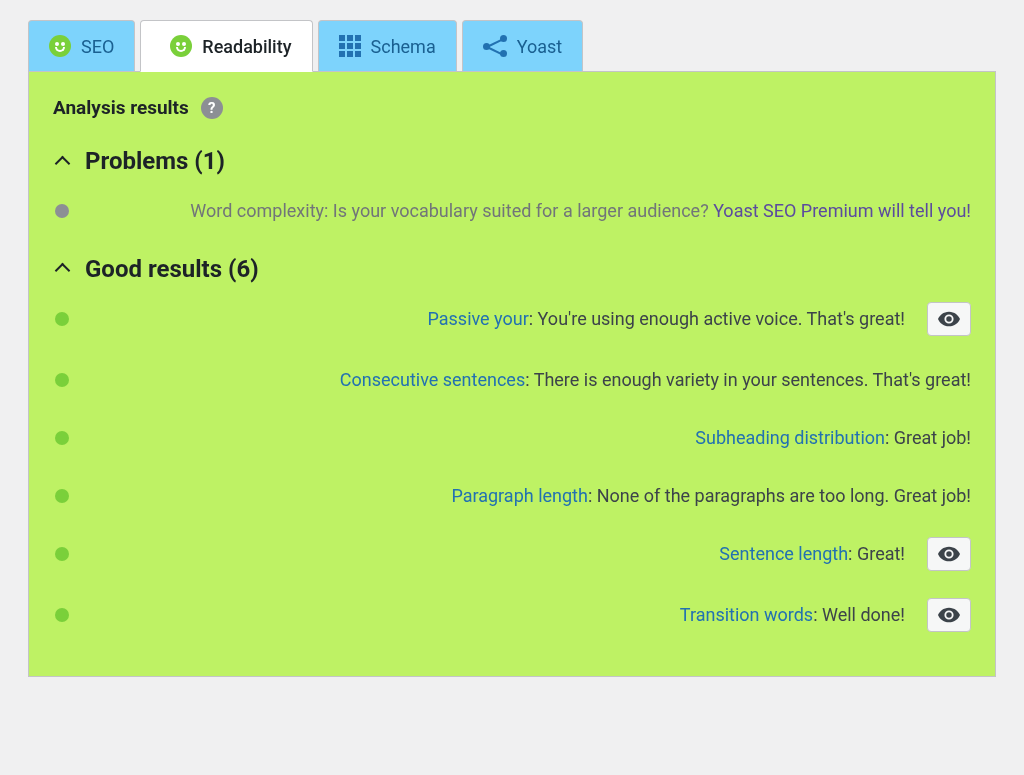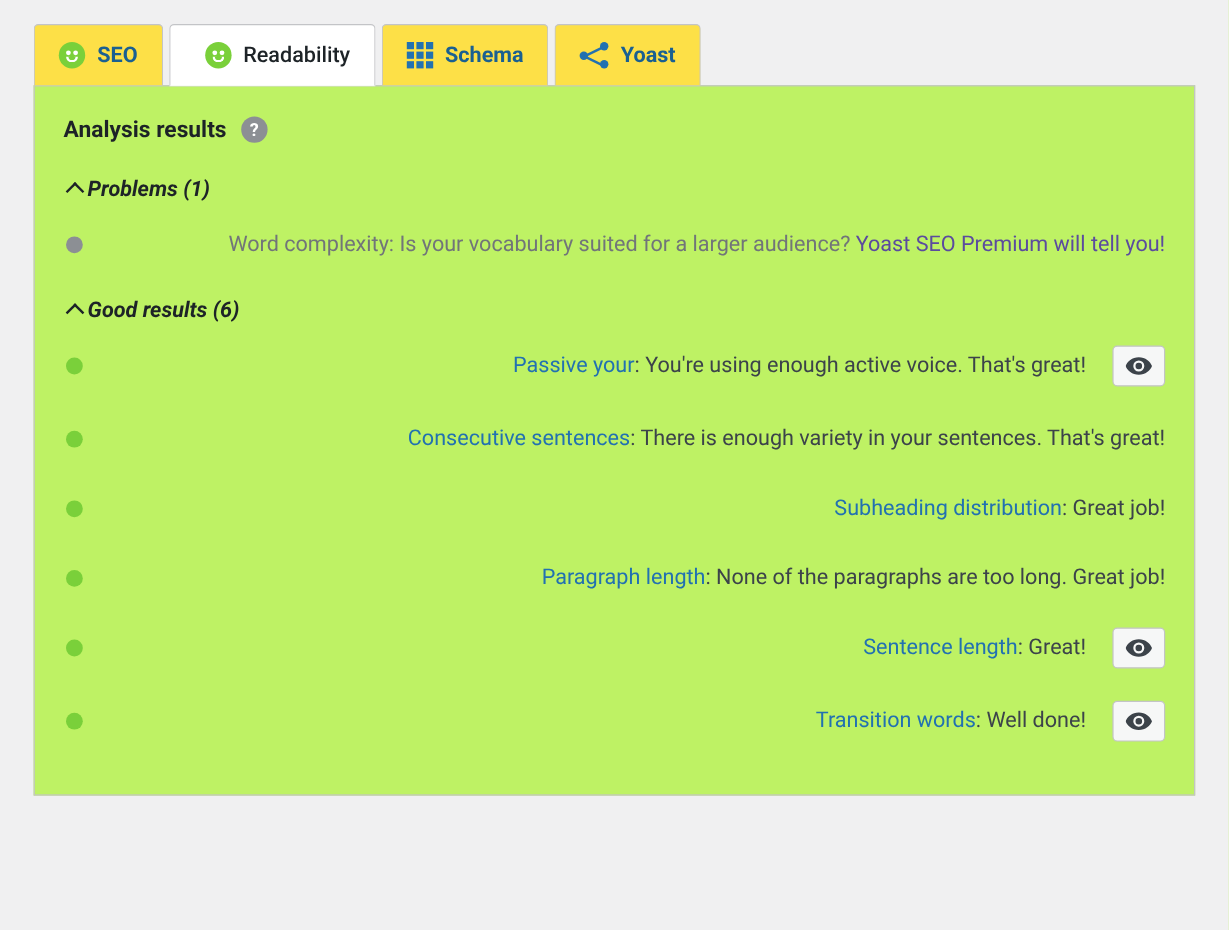--- a/index.html
+++ b/index.html
@@ -16,30 +16,30 @@
     .tabs {
       display: flex;
       position: relative;
       z-index: 2;
     }
     .tab {
       display: flex;
       align-items: center;
       gap: 10px;
       padding: 14px 20px;
-      background: #fde047;
+      background: #7dd3fc;
       border: 1px solid #c3c4c7;
       border-bottom: none;
       border-top-left-radius: 4px;
       border-top-right-radius: 4px;
       cursor: pointer;
       margin-right: 5px;
       color: #1a6091;
       font-size: 18px;
-      font-weight: 700;
+      font-weight: 400;
     }
     .tab.active {
       background: #fff;
       border-bottom: 1px solid #fff;
       margin-bottom: -1px;
       color: #1d2327;
       font-weight: 500;
       padding-left: 29px;
     }
     .tab .icon-wrap {
@@ -147,28 +147,27 @@
       display: flex;
       align-items: center;
       justify-content: center;
       font-size: 15px;
       font-weight: 700;
       cursor: pointer;
     }
     .section-header {
       display: flex;
       align-items: center;
-      gap: 4px;
-      font-size: 18px;
+      gap: 16px;
+      font-size: 24px;
       font-weight: 700;
       color: #1d2327;
       cursor: pointer;
       margin-bottom: 22px;
       padding-left: 2px;
-      font-style: italic;
     }
     .chevron-up {
       width: 14px;
       height: 14px;
       position: relative;
       display: flex;
       align-items: center;
       justify-content: center;
     }
     .chevron-up::before {

